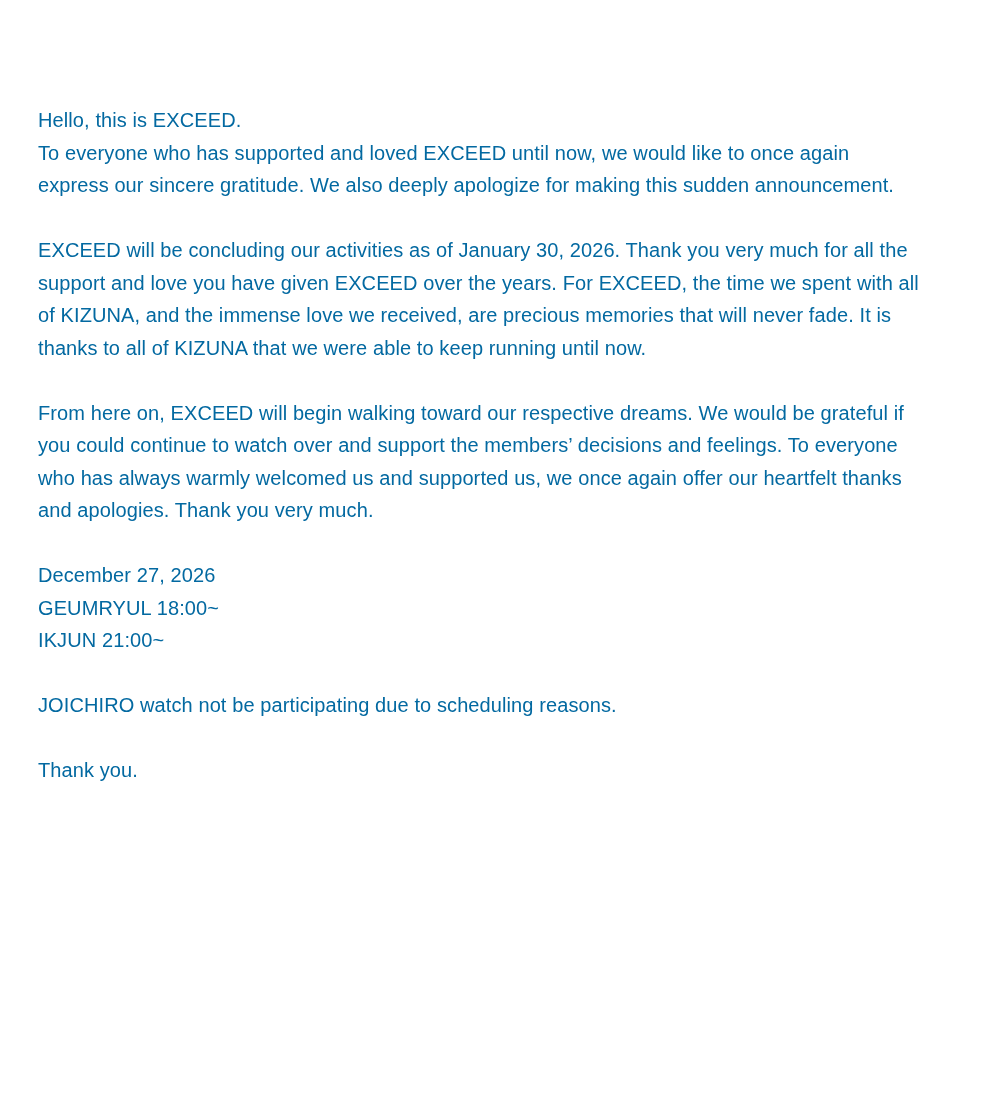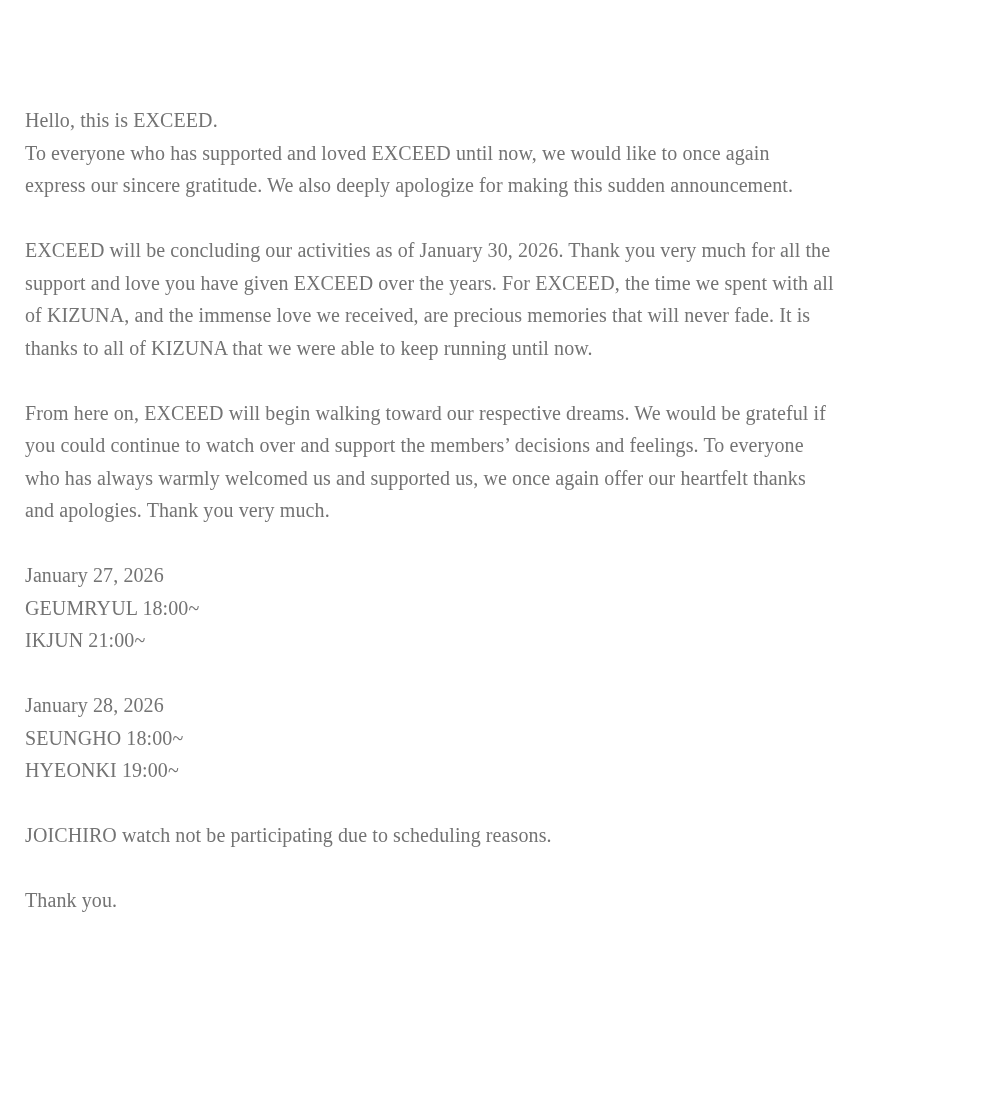--- a/index.html
+++ b/index.html
@@ -9,25 +9,25 @@
   body {
     width: 1000px;
     height: 1102px;
     background: #ffffff;
     overflow: hidden;
   }
   .document {
     box-sizing: border-box;
     width: 1000px;
     min-height: 1102px;
-    padding: 104px 38px 40px 25px;
-    font-family: Liberation Serif, serif;
+    padding: 104px 38px 40px 38px;
+    font-family: Liberation Sans, sans-serif;
     font-size: 20px;
     line-height: 32.5px;
-    color: #737373;
+    color: #0369a1;
     letter-spacing: 0.1px;
     background: #ffffff;
   }
   .para {
     white-space: pre-wrap;
     margin: 0 0 32.5px 0;
   }
   .para:last-child {
     margin-bottom: 16px;
   }
@@ -44,24 +44,21 @@
 support and love you have given EXCEED over the years. For EXCEED, the time we spent with all
 of KIZUNA, and the immense love we received, are precious memories that will never fade. It is
 thanks to all of KIZUNA that we were able to keep running until now.</p>
 
   <p class="para">From here on, EXCEED will begin walking toward our respective dreams. We would be grateful if
 you could continue to watch over and support the members’ decisions and feelings. To everyone
 who has always warmly welcomed us and supported us, we once again offer our heartfelt thanks
 and apologies. Thank you very much.</p>
 
 
-  <p class="para">January 27, 2026
+  <p class="para">December 27, 2026
 GEUMRYUL 18:00~
 IKJUN 21:00~</p>
 
-  <p class="para">January 28, 2026
-SEUNGHO 18:00~
-HYEONKI 19:00~</p>
 
   <p class="para">JOICHIRO watch not be participating due to scheduling reasons.</p>
 
   <p class="para">Thank you.</p>
 </div>
 
 </body></html>

